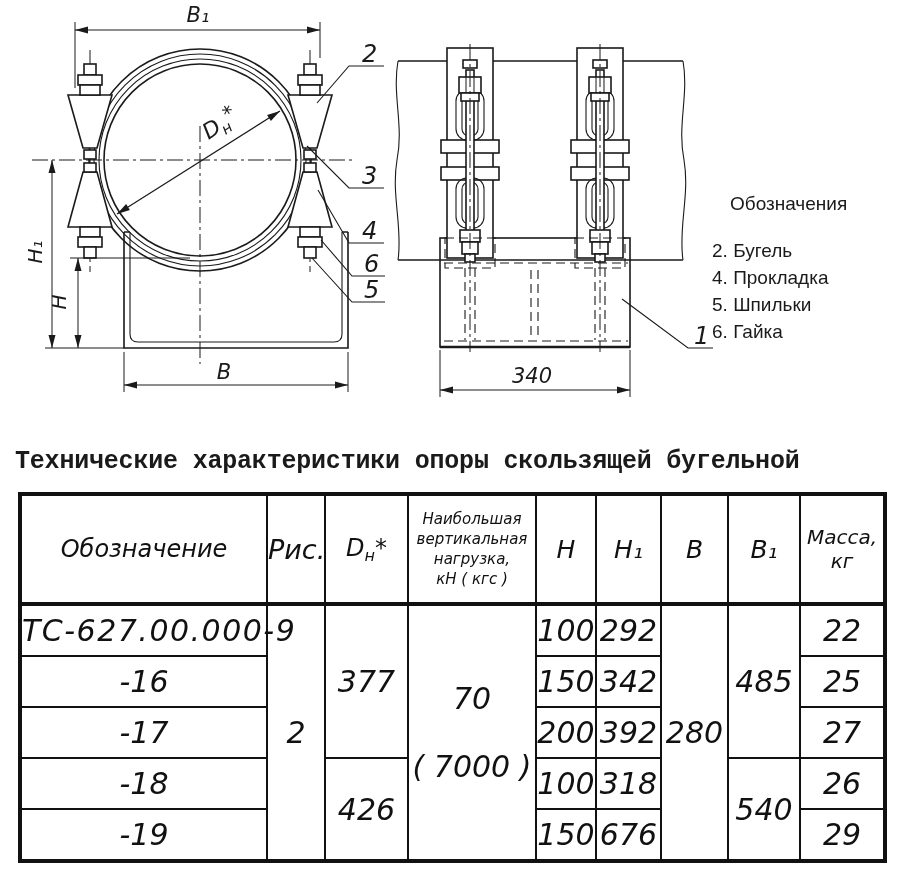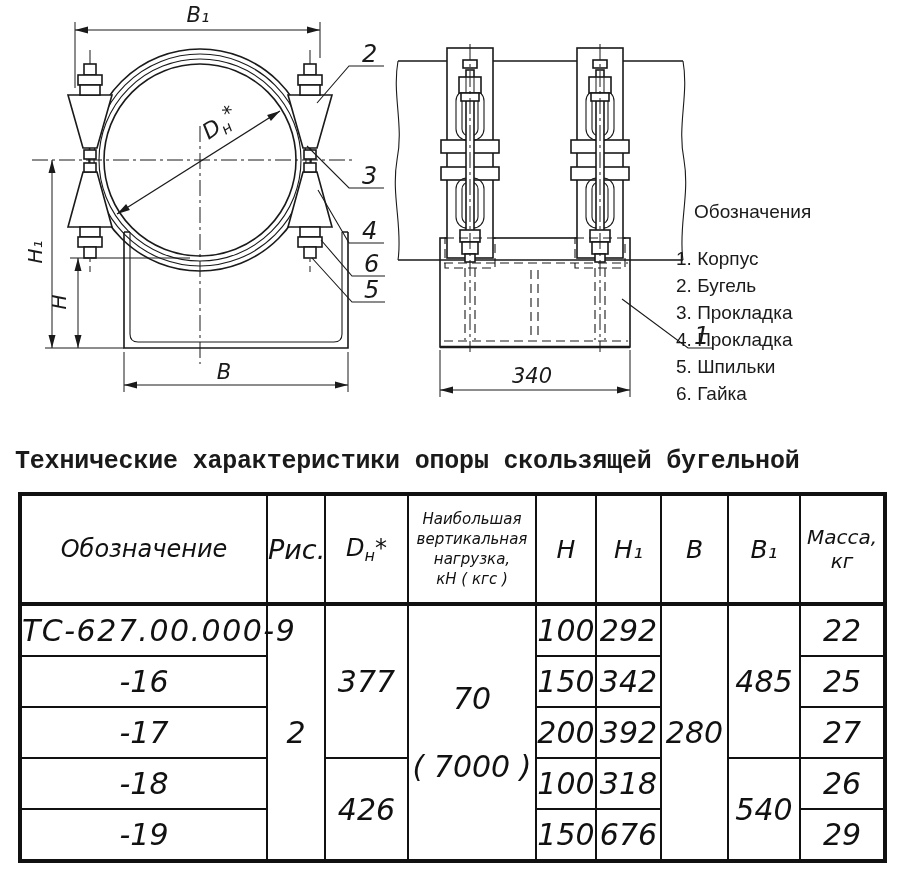--- a/index.html
+++ b/index.html
@@ -1,20 +1,20 @@
 <!DOCTYPE html>
 <html><head>
 <meta charset="utf-8">
 <style>
   html,body{margin:0;padding:0;background:#fff;}
   #sheet{position:relative;width:900px;height:879px;background:#fff;overflow:hidden;
          font-family:"Liberation Sans",sans-serif;color:#1a1a1a;}
   #views{position:absolute;left:0;top:0;width:900px;height:445px;}
   .dimtxt{font-family:"DejaVu Sans",sans-serif;font-style:italic;fill:#1a1a1a;stroke:none;}
-  #legend{position:absolute;left:676px;top:193px;width:185px;margin-top:8px;}
+  #legend{position:absolute;left:712px;top:193px;width:185px;}
   #legend .ltitle{margin-left:18px;font-size:19px;margin-bottom:22px;}
   #legend .litem{font-size:19px;line-height:27px;white-space:nowrap;}
   #tbl-title{position:absolute;left:15px;top:447px;font-size:25px;font-weight:bold;
              letter-spacing:-0.2px;white-space:nowrap;font-family:Liberation Mono, monospace;}
   table.spec{position:absolute;left:18px;top:492px;width:865px;border-collapse:collapse;
              table-layout:fixed;font-family:"DejaVu Sans",sans-serif;font-style:italic;}
   table.spec td,table.spec th{border:2px solid #111;text-align:center;vertical-align:middle;
              padding:0;color:#111;font-weight:normal;}
   table.spec{border:4px solid #111;}
   table.spec thead th{height:106px;border-bottom:4px solid #111;}
@@ -201,23 +201,21 @@
 
       <g stroke-width="1.1">
         <path d="M622,299 L688,348 H713"></path>
         <text class="dimtxt" x="694" y="344" font-size="24">1</text>
       </g>
     </g>
   </svg>
 
   <div id="legend">
     <div class="ltitle">Обозначения</div>
-    <div class="litem"><span>1.</span> <span>Корпус</span></div>
     <div class="litem"><span>2.</span> <span>Бугель</span></div>
-    <div class="litem"><span>3.</span> <span>Прокладка</span></div>
     <div class="litem"><span>4.</span> <span>Прокладка</span></div>
     <div class="litem"><span>5.</span> <span>Шпильки</span></div>
     <div class="litem"><span>6.</span> <span>Гайка</span></div>
   </div>
 
   <div id="tbl-title">Технические характеристики опоры скользящей бугельной</div>
 
   <table class="spec">
     <colgroup>
       <col style="width:247px">

